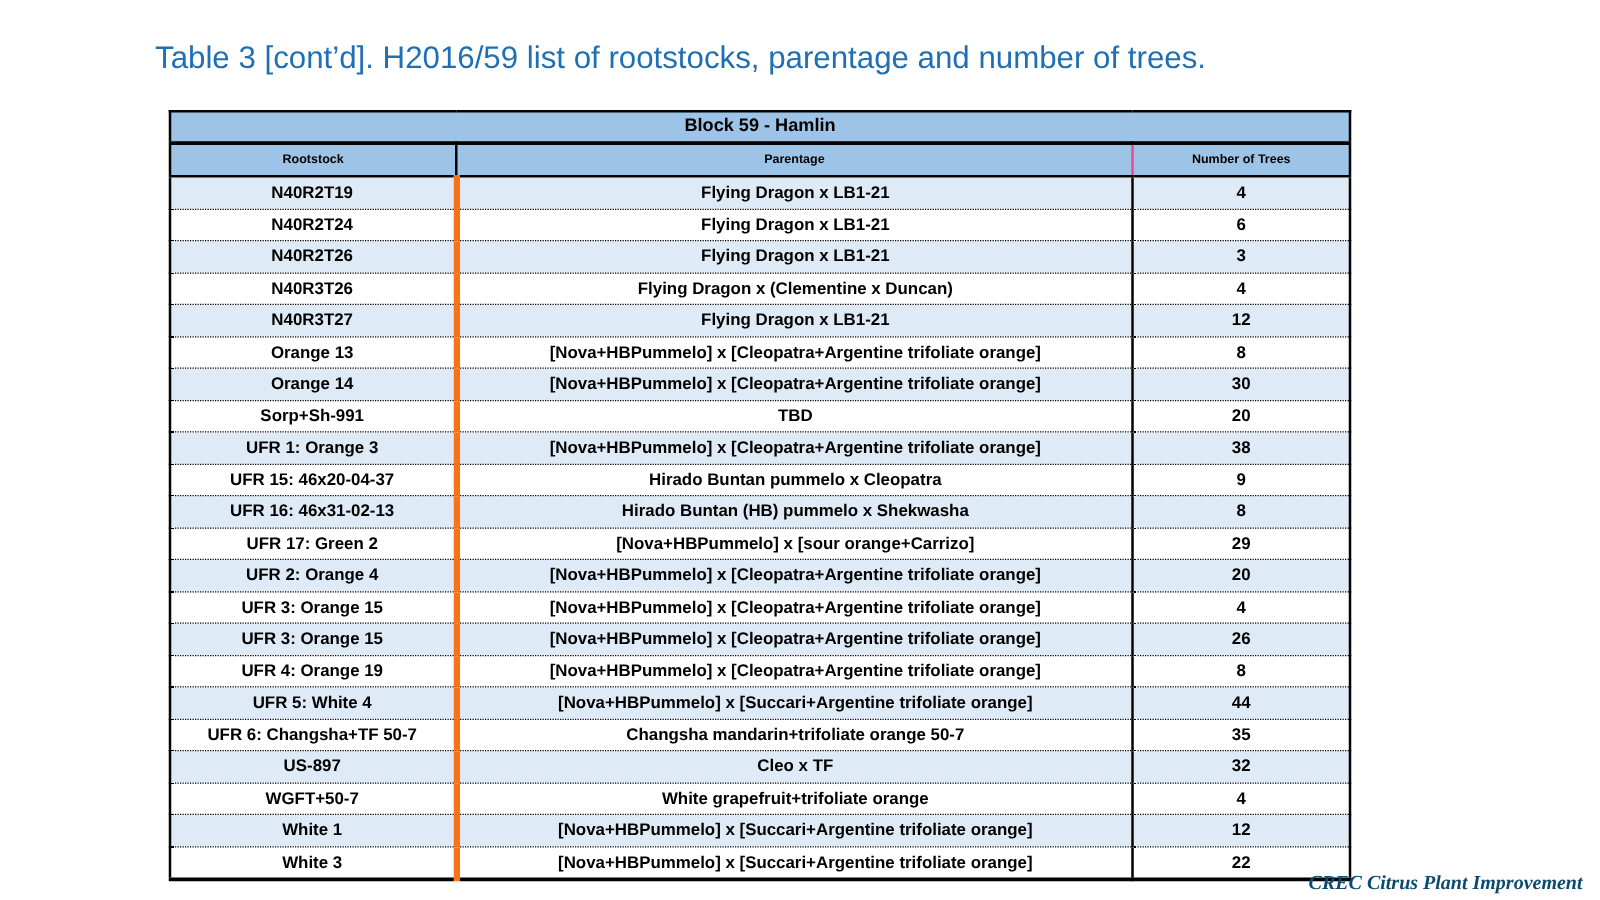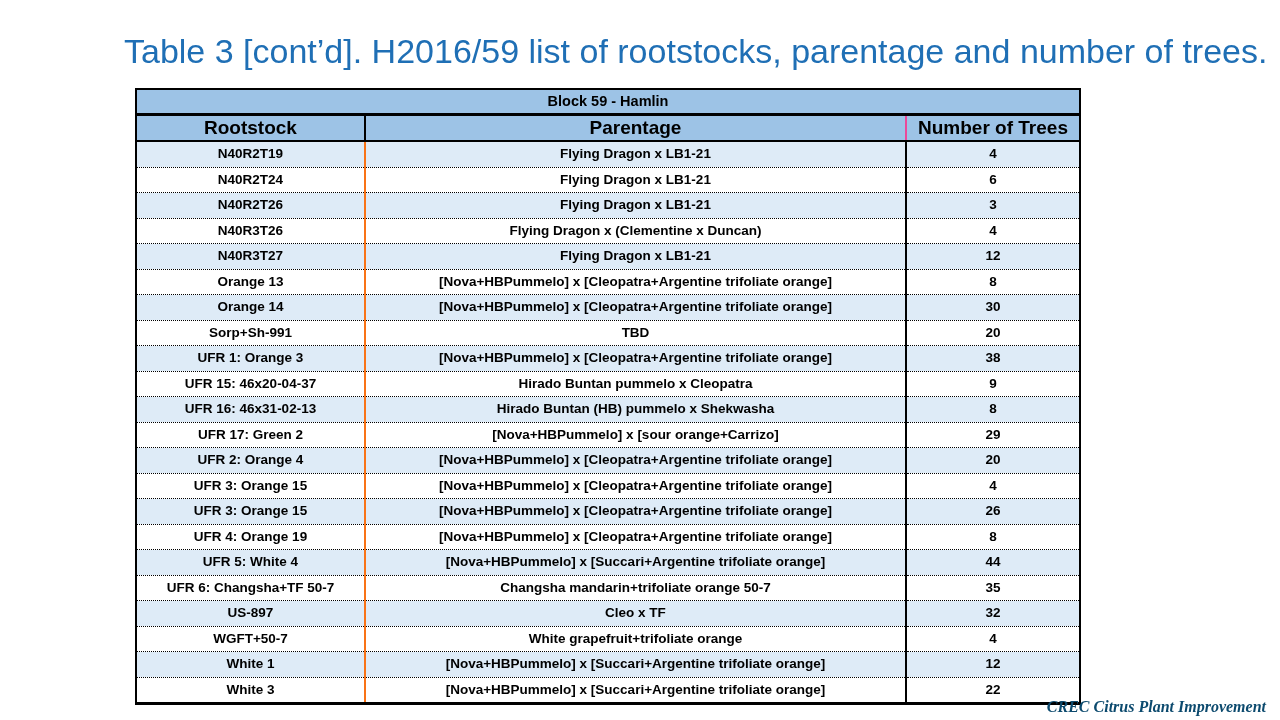--- a/index.html
+++ b/index.html
@@ -21,21 +21,21 @@
     height: 720px;
     box-sizing: border-box;
   }
 
   
   .slide-title {
     position: absolute;
     left: 124px;
     top: 32px;
     width: 1000px;
-    font-size: 34px;
+    font-size: 25px;
     font-weight: 400;
     color: #1F6FB5;
     letter-spacing: 0px;
     white-space: nowrap;
   }
 
   
   .table-wrap {
     position: absolute;
     left: 127px;
@@ -66,21 +66,21 @@
     color: #000000;
     height: 23px;
     line-height: 23px;
     padding: 0;
     border-bottom: 3px solid #000000;
   }
 
   .col-head {
     background: #9DC3E6;
     text-align: center;
-    font-size: 19px;
+    font-size: 10px;
     font-weight: bold;
     color: #000000;
     height: 24px;
     line-height: 24px;
     padding: 0;
     border-bottom: 2px solid #000000;
   }
   .col-head.sep-left  { border-left: 2px solid #000000; }
   .col-head.sep-right { border-left: 2px solid #ec4899; }
 
@@ -89,21 +89,21 @@
     line-height: 24.5px;
     padding: 0;
     font-size: 13.5px;
     font-weight: bold;
     color: #000000;
     text-align: center;
     border-bottom: 1px dotted #000000;
     overflow: hidden;
     white-space: nowrap;
   }
-  tbody tr td.cell-parentage { border-left: 2px solid #f97316; margin-left: 12px; }
+  tbody tr td.cell-parentage { border-left: 5px solid #f97316; margin-left: 12px; }
   tbody tr td.cell-trees     { border-left: 2px solid #000000; }
 
   tbody tr.alt td { background: #DEEBF7; }
   tbody tr.plain td { background: #FFFFFF; }
   tbody tr:last-child td { border-bottom: none; }
 
   
   .footer-note {
     position: absolute;
     right: 14px;

